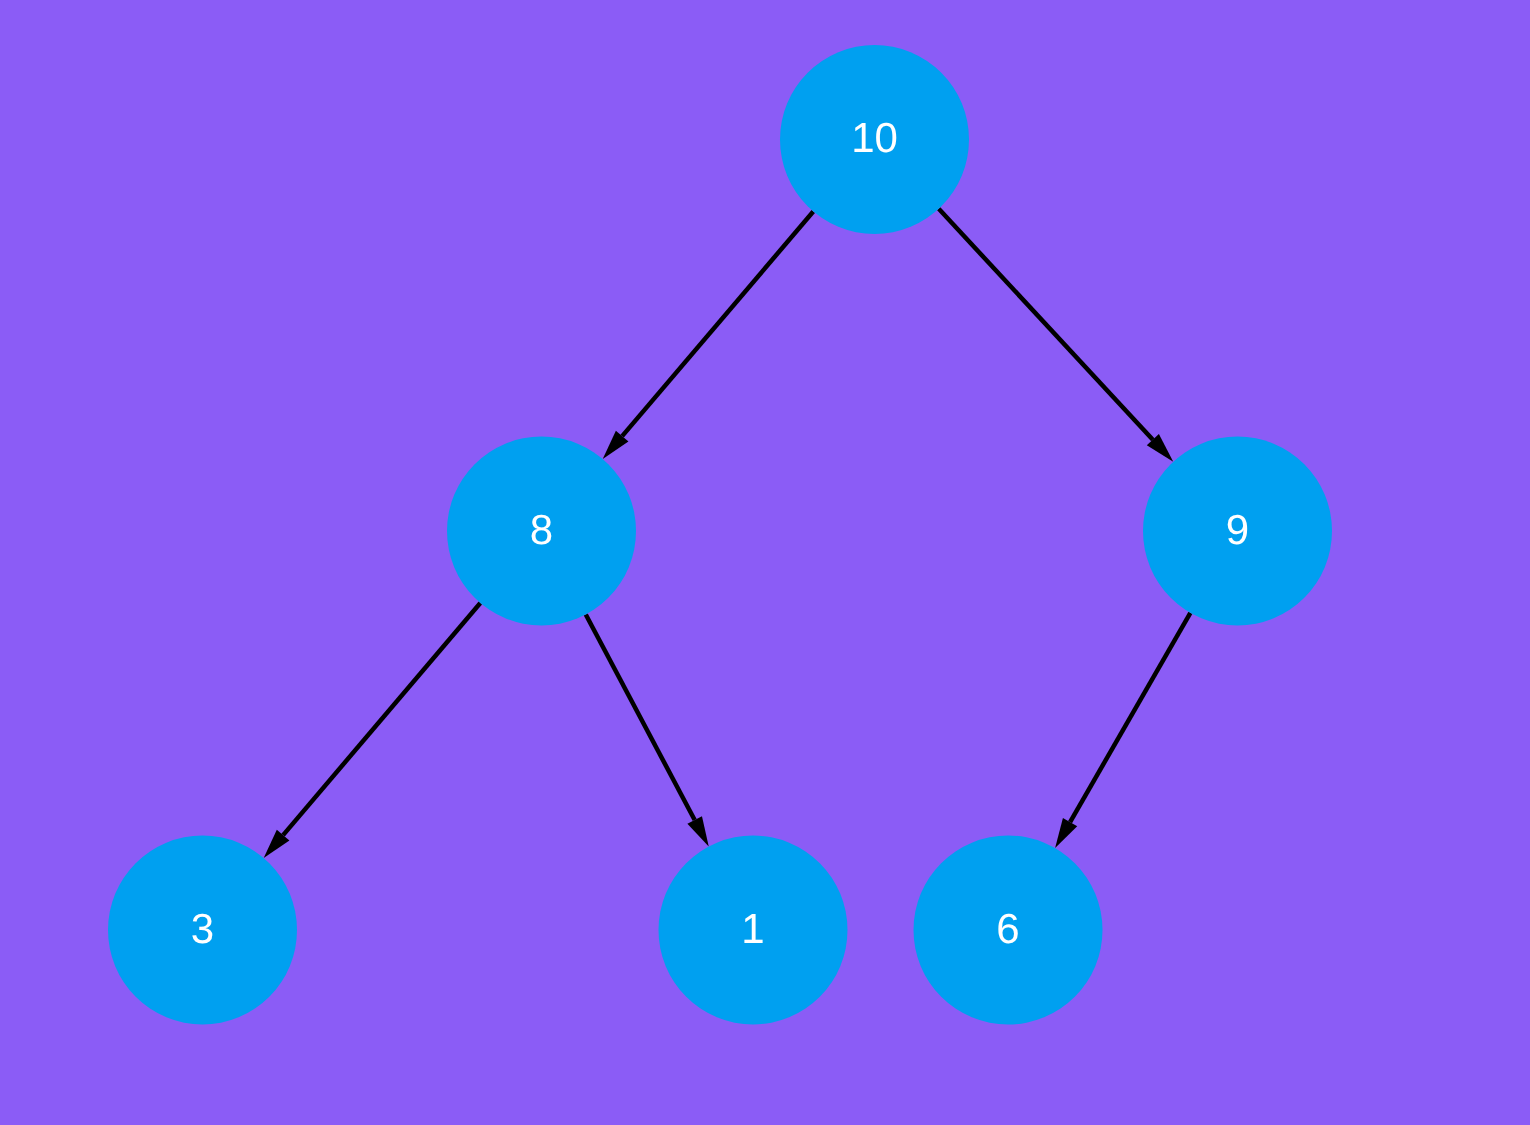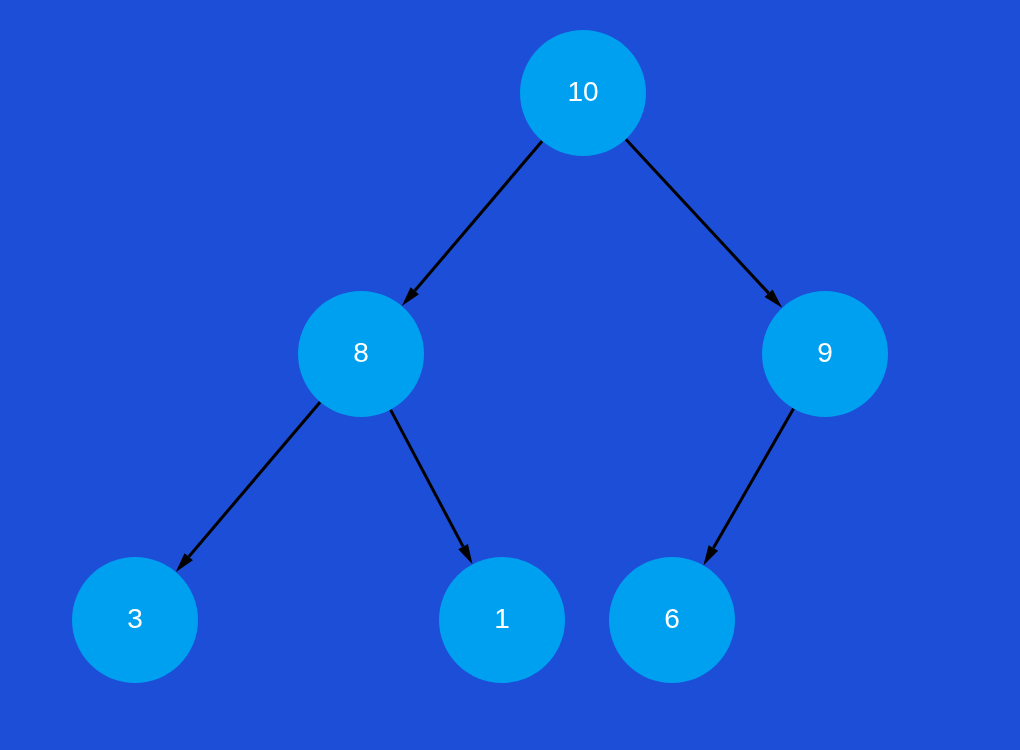--- a/index.html
+++ b/index.html
@@ -11,21 +11,21 @@
   body {
     width: 1020px;
     height: 750px;
     overflow: hidden;
     font-family: "Liberation Sans", "DejaVu Sans", sans-serif;
   }
   #tree-canvas {
     position: relative;
     width: 1020px;
     height: 750px;
-    background: #1d4ed8;
+    background: #8b5cf6;
   }
   #tree-svg {
     position: absolute;
     top: 0;
     left: 0;
     width: 1020px;
     height: 750px;
     display: block;
   }
   .edge-line {

